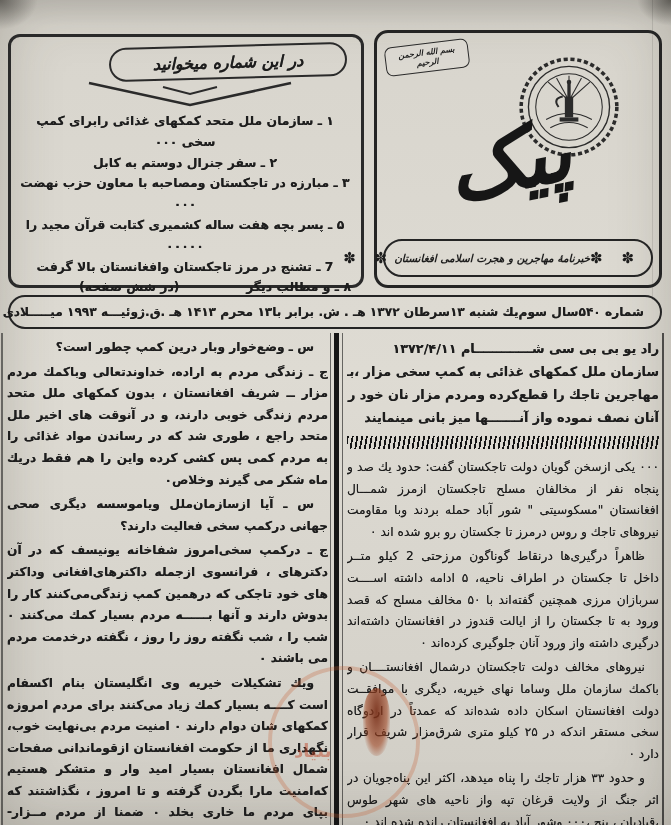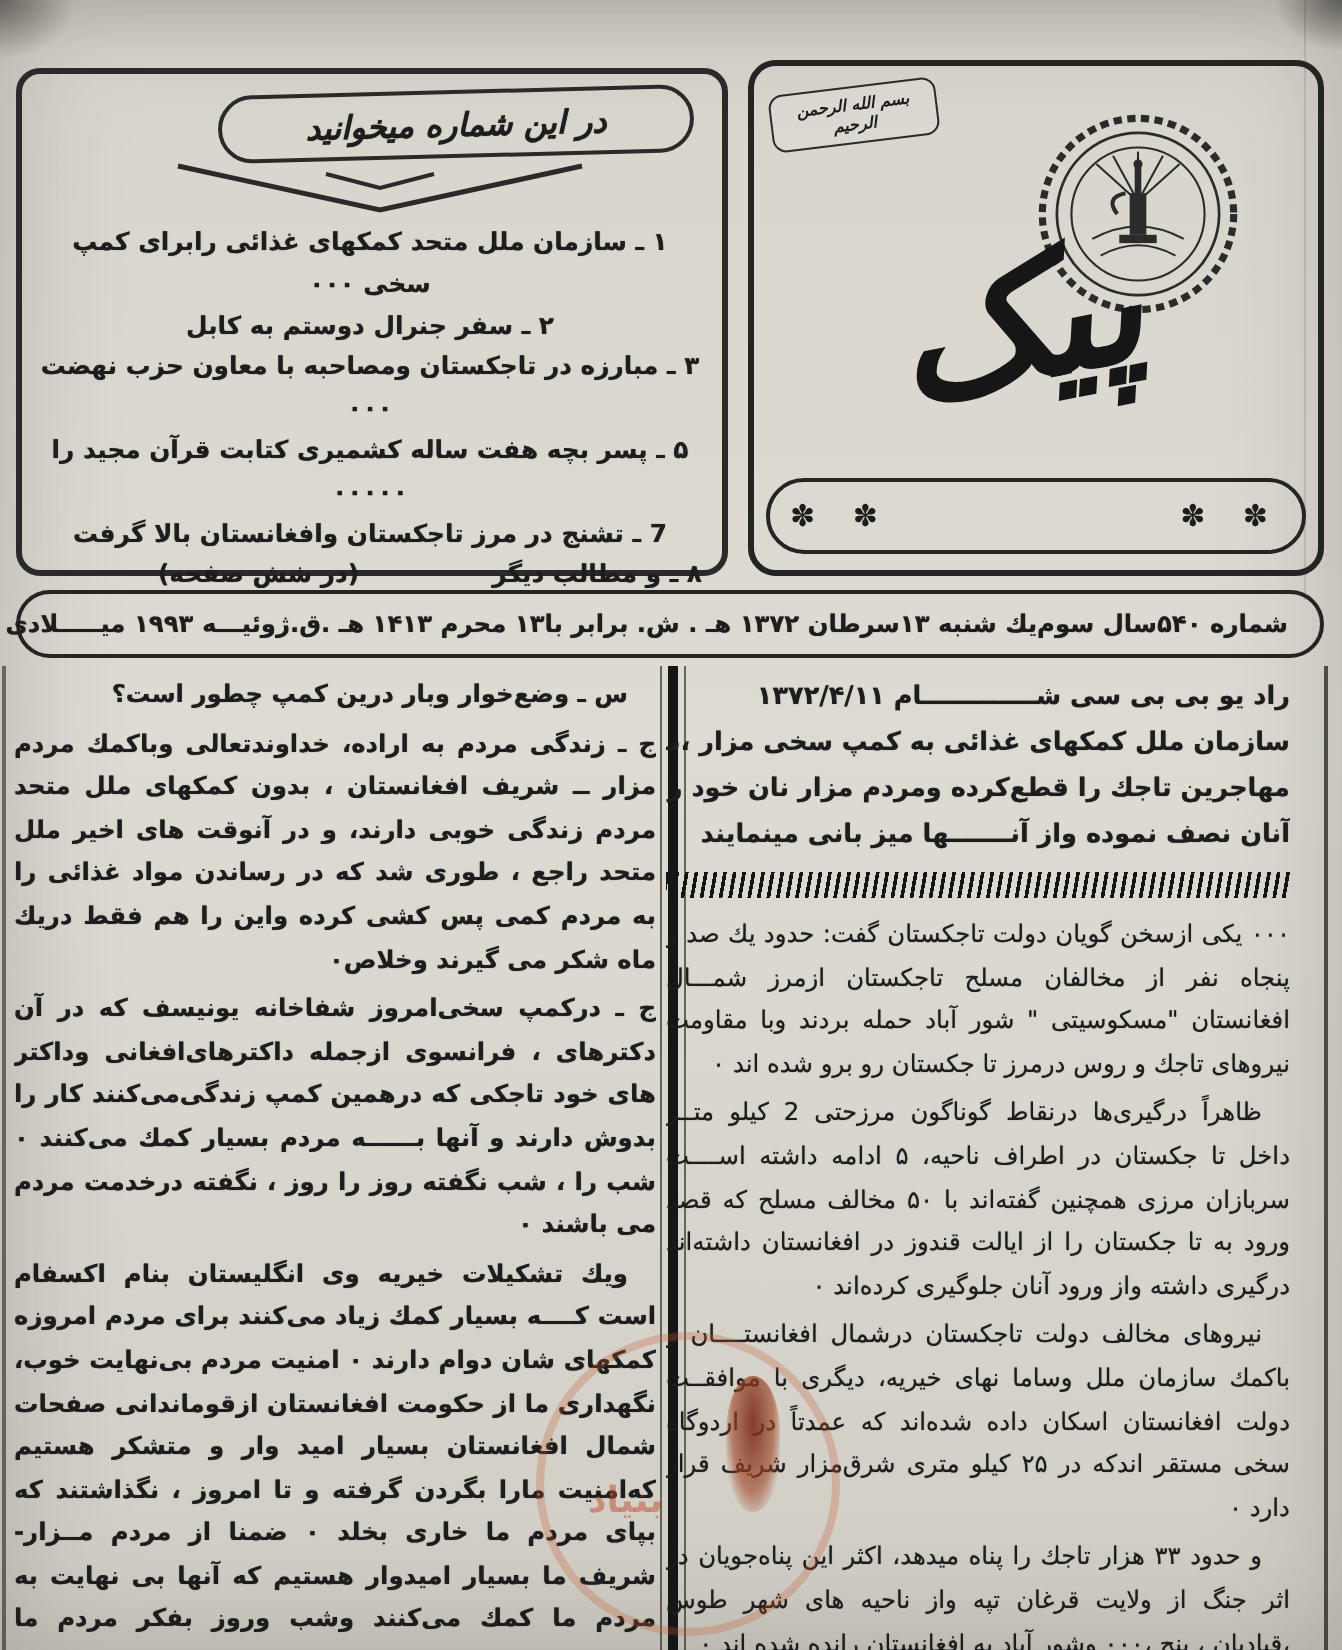--- a/index.html
+++ b/index.html
@@ -70,21 +70,21 @@
   }
 
   
   .rule{position:absolute;background:#161616;}
   .col{
     position:absolute;top:337px;bottom:0;overflow:hidden;
     direction:rtl;text-align:justify;font-size:12.2px;line-height:21.6px;
   }
   .col p{margin:0 0 3px;text-indent:14px;}
   .col p.noindent{text-indent:0;}
-  .col-right{left:333px;width:312px;}
+  .col-right{left:347px;width:312px;}
   .col-left{left:7px;width:321px;font-weight:bold;}
   .lead{font-weight:700;font-size:12.8px;line-height:23px;margin-bottom:3px;}
   .lead div{white-space:nowrap;overflow:hidden;}
   .hatch{
     height:13px;margin:7px 0 8px;
     background:repeating-linear-gradient(100deg,#141414 0 1.8px,rgba(0,0,0,0) 1.8px 4.7px);
   }
 
   
   .wm-circle{
@@ -157,20 +157,21 @@
       <path d="M32,70 Q50,60 68,70" fill="none" stroke="#2b2b2b" stroke-width="1"></path>
       <rect x="46" y="40" width="8" height="20" fill="#2b2b2b"></rect>
       <rect x="48.4" y="27" width="3.2" height="14" fill="#2b2b2b"></rect>
       <circle cx="50" cy="26" r="2.2" fill="#2b2b2b"></circle>
       <rect x="41" y="60" width="18" height="4" fill="#2b2b2b"></rect>
       <path d="M40,50 q-6,-8 4,-10" fill="none" stroke="#2b2b2b" stroke-width="2"></path>
     </svg>
     <div class="masthead-title">پیک</div>
     <div class="masthead-banner">
       <span class="stars">✽ ✽</span>
+      <span class="sub">خبرنامهٔ مهاجرین و هجرت اسلامی افغانستان</span>
       <span class="stars">✽ ✽</span>
     </div>
   </div>
 
   <div class="dateline ink">
     <span>شماره ۵۴۰</span>
     <span>سال سوم</span>
     <span>یك شنبه ۱۳سرطان ۱۳۷۲ هـ . ش. برابر با۱۳ محرم ۱۴۱۳ هـ .ق.</span>
     <span>ژوئیـــه ۱۹۹۳ میـــــلادی</span>
   </div>
@@ -192,20 +193,21 @@
     <p class="noindent">۰۰۰ یکی ازسخن گویان دولت تاجکستان گفت: حدود یك صد و پنجاه نفر از مخالفان مسلح تاجکستان ازمرز شمـــال افغانستان "مسکوسیتی " شور آباد حمله بردند وبا مقاومت نیروهای تاجك و روس درمرز تا جکستان رو برو شده اند ۰</p>
     <p>ظاهراً درگیری‌ها درنقاط گوناگون مرزحتی 2 کیلو متــر داخل تا جکستان در اطراف ناحیه، ۵ ادامه داشته اســــت سربازان مرزی همچنین گفته‌اند با ۵۰ مخالف مسلح که قصد ورود به تا جکستان را از ایالت قندوز در افغانستان داشته‌اند درگیری داشته واز ورود آنان جلوگیری کرده‌اند ۰</p>
     <p>نیروهای مخالف دولت تاجکستان درشمال افغانستــــان و باکمك سازمان ملل وساما نهای خیریه، دیگری با موافقــت دولت افغانستان اسکان داده شده‌اند که عمدتاً در اردوگاه سخی مستقر اندکه در ۲۵ کیلو متری شرق‌مزار شریف قرار دارد ۰</p>
     <p>و حدود ۳۳ هزار تاجك را پناه میدهد، اکثر این پناه‌جویان در اثر جنگ از ولایت قرغان تپه واز ناحیه های شهر طوس ،قبادیان ، پنج ،۰۰۰ وشور آباد به افغانستان رانده شده اند ۰</p>
 
   </div>
 
   <div class="col col-left ink">
     <p>س ـ وضع‌خوار وبار درین کمپ چطور است؟</p>
     <p class="noindent">ج ـ زندگی مردم به اراده، خداوندتعالی وباکمك مردم مزار ــ شریف افغانستان ، بدون کمکهای ملل متحد مردم زندگی خوبی دارند، و در آنوقت های اخیر ملل متحد راجع ، طوری شد که در رساندن مواد غذائی را به مردم کمی پس کشی کرده واین را هم فقط دریك ماه شکر می گیرند وخلاص۰</p>
+    <p>س ـ آیا ازسازمان‌ملل ویاموسسه دیگری صحی جهانی درکمپ سخی فعالیت دارند؟</p>
     <p class="noindent">ج ـ درکمپ سخی‌امروز شفاخانه یونیسف که در آن دکترهای ، فرانسوی ازجمله داکترهای‌افغانی وداکتر های خود تاجکی که درهمین کمپ زندگی‌می‌کنند کار را بدوش دارند و آنها بــــــه مردم بسیار کمك می‌کنند ۰ شب را ، شب نگفته روز را روز ، نگفته درخدمت مردم می باشند ۰</p>
     <p>ویك تشکیلات خیریه وی انگلیستان بنام اکسفام است کــــه بسیار کمك زیاد می‌کنند برای مردم امروزه کمکهای شان دوام دارند ۰ امنیت مردم بی‌نهایت خوب، نگهداری ما از حکومت افغانستان ازقوماندانی صفحات شمال افغانستان بسیار امید وار و متشکر هستیم که‌امنیت مارا بگردن گرفته و تا امروز ، نگذاشتند که بپای مردم ما خاری بخلد ۰ ضمنا از مردم مــزار- شریف ما بسیار امیدوار هستیم که آنها بی نهایت به مردم ما کمك می‌کنند وشب وروز بفکر مردم ما هستند و یکجوره نا ن ، خود را با مایکجا می خورند ۰</p>
 
   </div>
 
   <div class="wm-circle"></div>
   <div class="wm-blob"></div>
   <div class="wm-text">بنیاد</div>
 
 </div>

